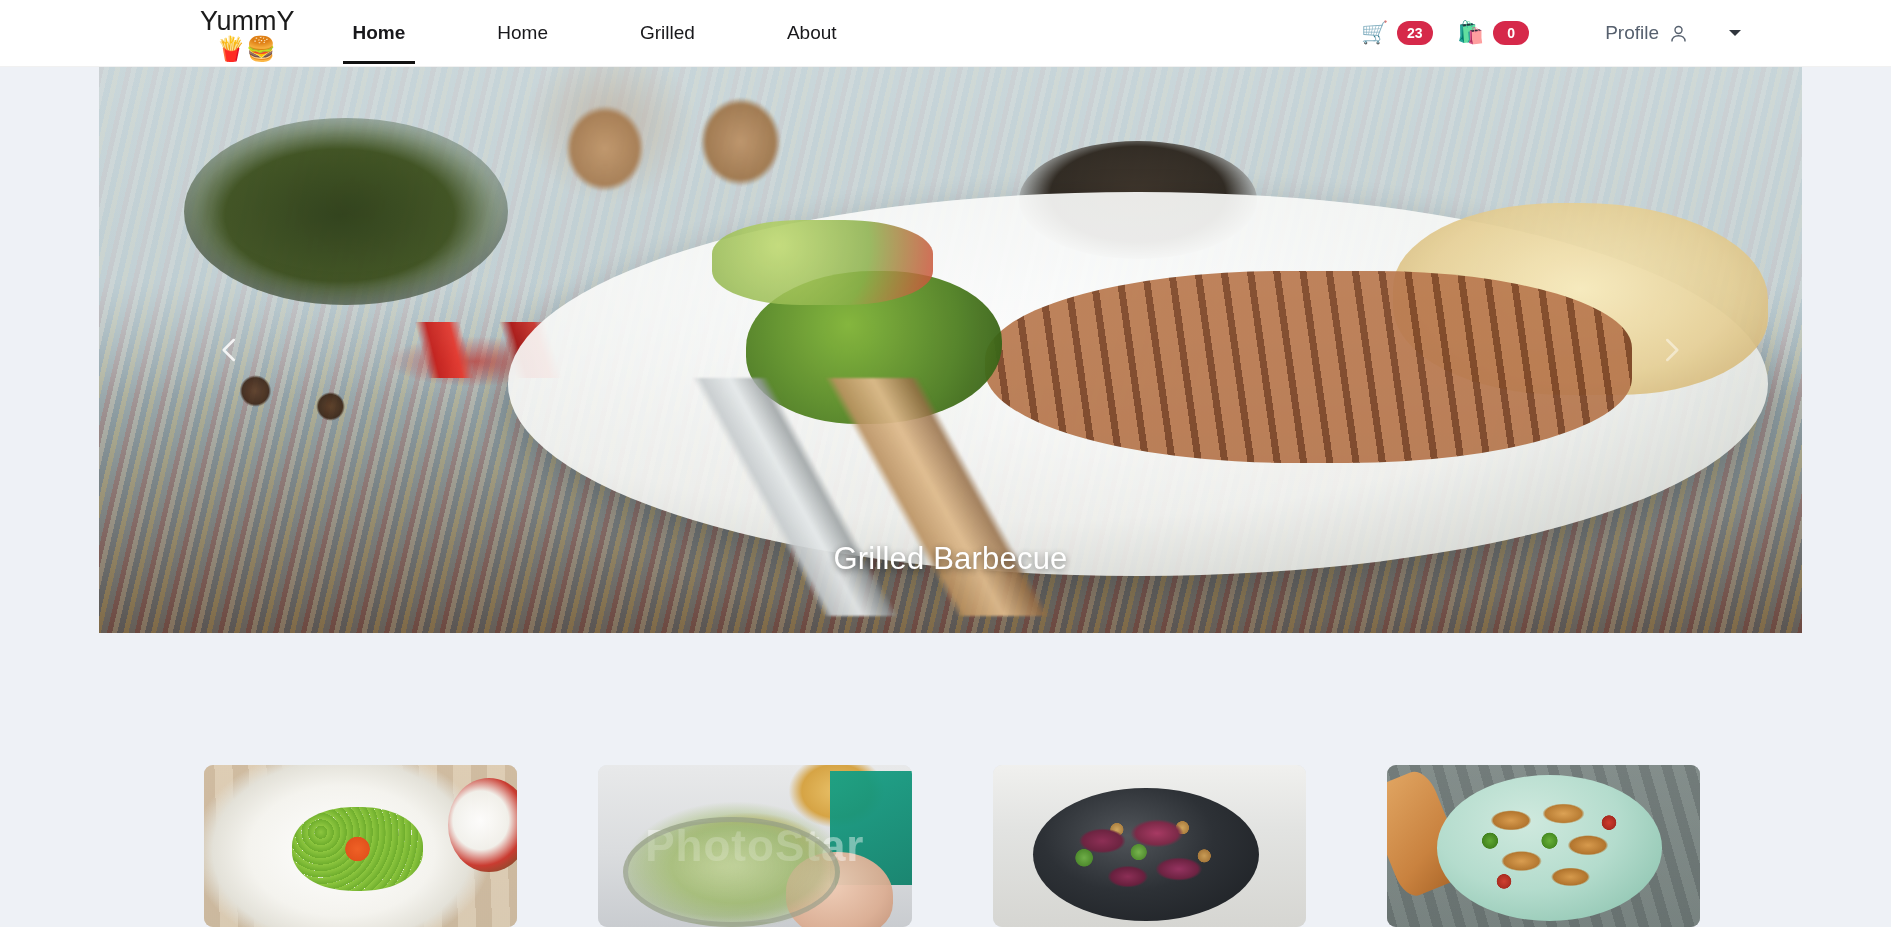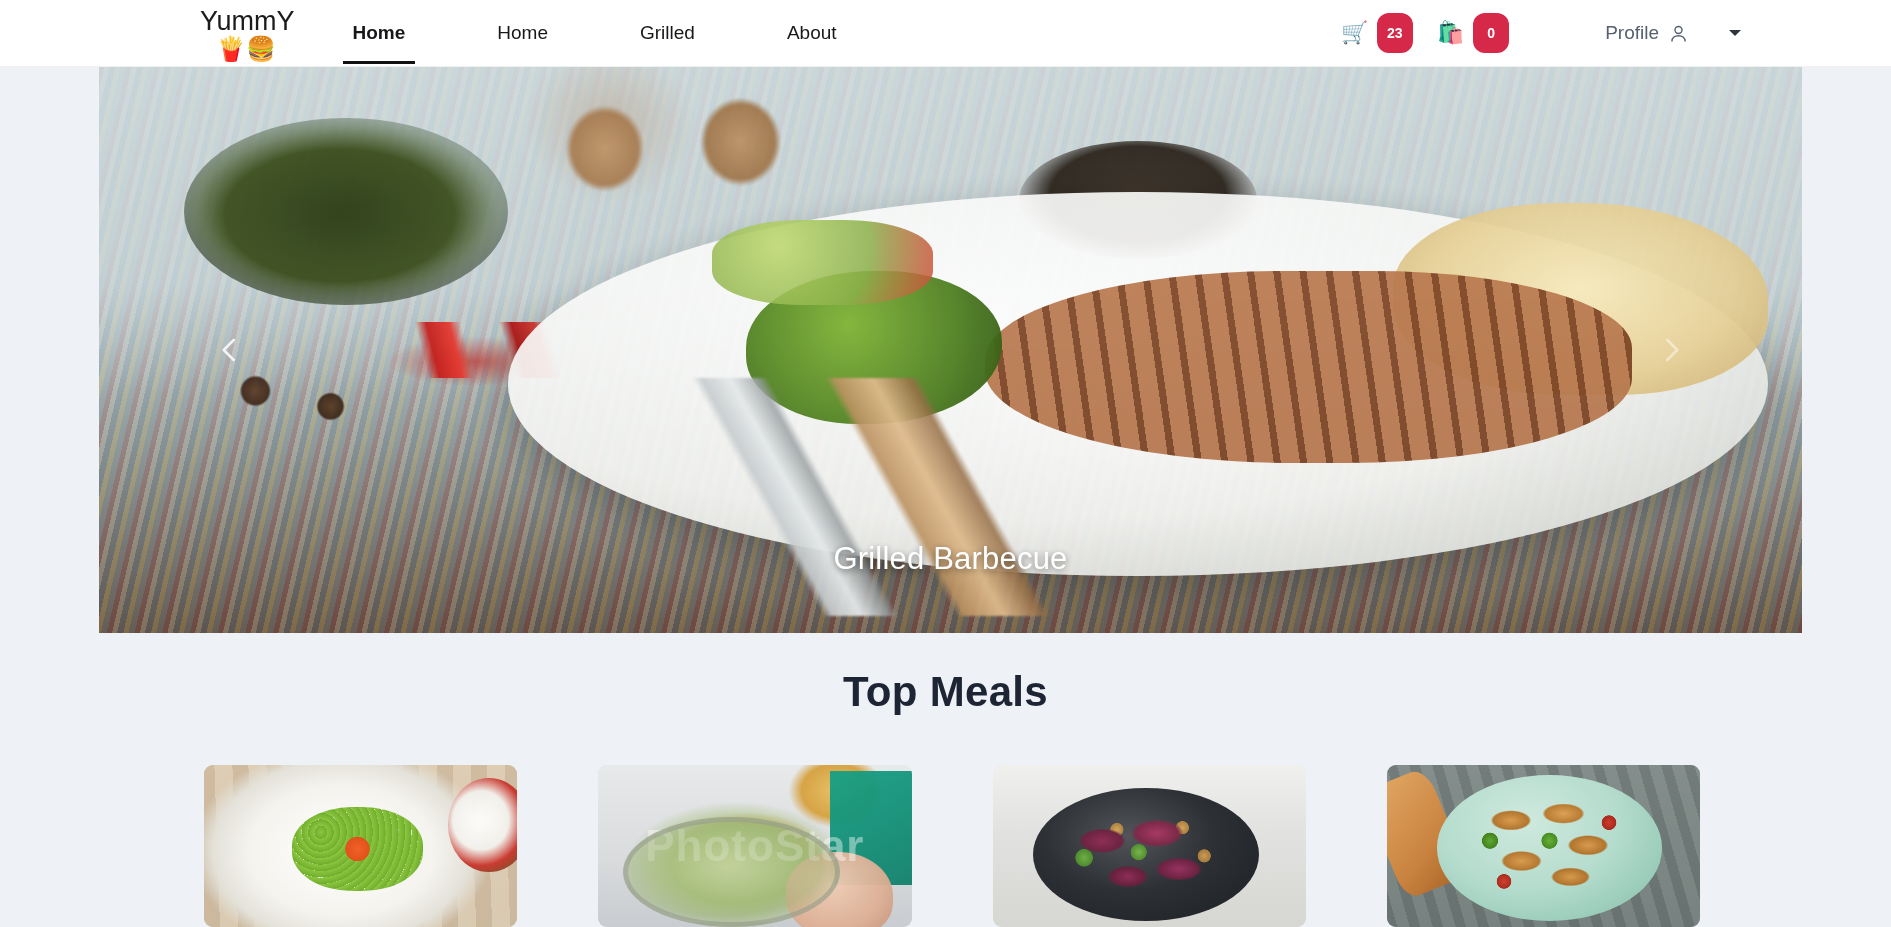--- a/index.html
+++ b/index.html
@@ -102,41 +102,40 @@
     font-size: 22px;
     line-height: 1;
     display: inline-block;
   }
 
   .badge {
     display: inline-flex;
     align-items: center;
     justify-content: center;
     min-width: 36px;
-    height: 40px;
+    height: 24px;
     padding: 0 9px;
     margin-left: 8px;
     border-radius: 12px;
     background: #d6294a;
     color: #ffffff;
     font-size: 14px;
     font-weight: bold;
     font-family: "Liberation Sans", sans-serif;
   }
 
   .profile-group {
     display: flex;
     align-items: center;
     margin-left: 76px;
     cursor: pointer;
   }
   .profile-label {
     font-size: 19px;
     color: #56606e;
-    margin-left: 20px;
   }
   .profile-person {
     margin-left: 9px;
     display: flex;
     align-items: center;
   }
   .profile-caret {
     margin-left: 38px;
     display: flex;
     align-items: center;
@@ -594,21 +593,20 @@
     <div class="hero-arrow next">
       <svg class="svg-ico" width="30" height="30" viewBox="0 0 24 24" fill="none" stroke="rgba(255,255,255,0.55)" stroke-width="2" stroke-linecap="round" stroke-linejoin="round">
         <polyline points="9 4 17 12 9 20"></polyline>
       </svg>
     </div>
 
     <div class="hero-caption">Grilled Barbecue</div>
 
   </div>
 
-  <div class="section-title">Top Meals</div>
 
   <div class="meal-grid">
 
     <div class="meal-card">
       <div class="meal-photo photo-1">
         <div class="photo-1-side"></div>
       </div>
     </div>
 
     <div class="meal-card">

